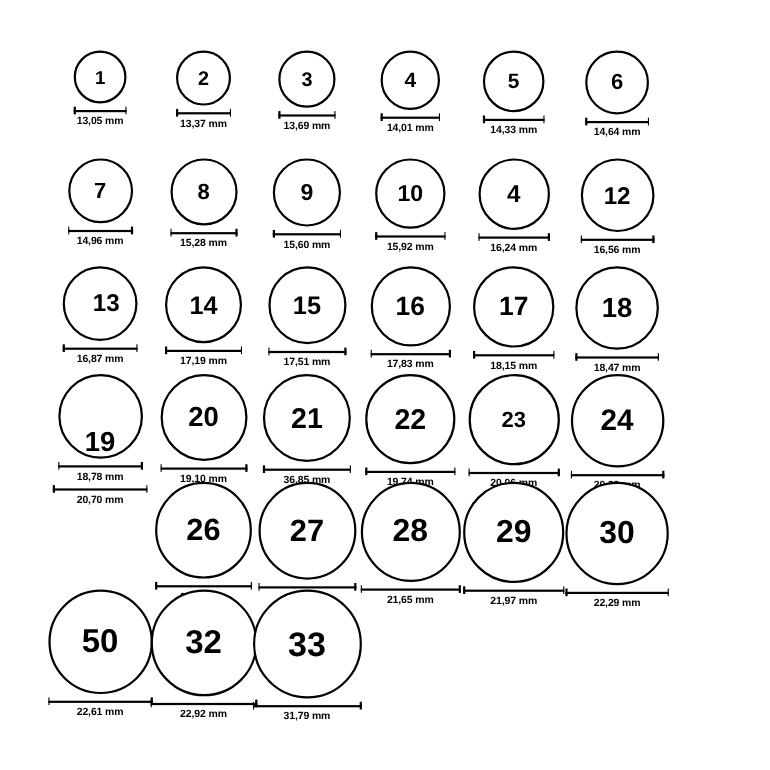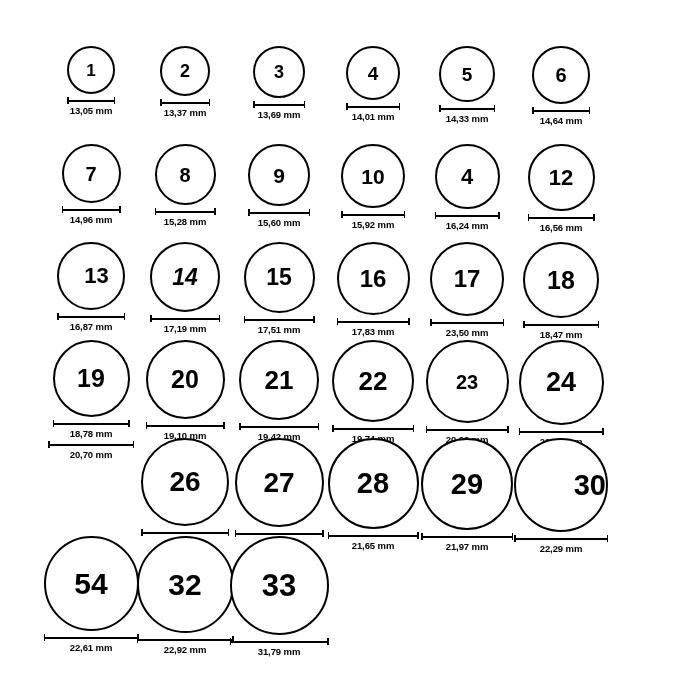--- a/index.html
+++ b/index.html
@@ -264,21 +264,21 @@
           <div class="measure-bar" style="width: 68px;">
             <div class="line"></div>
             <div class="cap left"></div>
             <div class="cap right"></div>
           </div>
           <div class="measure-label">16,87 mm</div>
         </div>
       </div>
       <div class="size-cell">
         <div class="ring-circle" style="width: 70px; height: 70px;">
-          <span class="ring-number" style="font-size: 23px; font-style: italic;">14</span>
+          <span class="ring-number" style="font-size: 23px;">14</span>
         </div>
         <div class="measure">
           <div class="measure-bar" style="width: 70px;">
             <div class="line"></div>
             <div class="cap left"></div>
             <div class="cap right"></div>
           </div>
           <div class="measure-label">17,19 mm</div>
         </div>
       </div>
@@ -311,40 +311,40 @@
       <div class="size-cell">
         <div class="ring-circle" style="width: 74px; height: 74px;">
           <span class="ring-number" style="font-size: 24px;">17</span>
         </div>
         <div class="measure">
           <div class="measure-bar" style="width: 74px;">
             <div class="line"></div>
             <div class="cap left"></div>
             <div class="cap right"></div>
           </div>
-          <div class="measure-label">23,50 mm</div>
+          <div class="measure-label">18,15 mm</div>
         </div>
       </div>
       <div class="size-cell">
         <div class="ring-circle" style="width: 76px; height: 76px;">
           <span class="ring-number" style="font-size: 25px;">18</span>
         </div>
         <div class="measure">
           <div class="measure-bar" style="width: 76px;">
             <div class="line"></div>
             <div class="cap left"></div>
             <div class="cap right"></div>
           </div>
           <div class="measure-label">18,47 mm</div>
         </div>
       </div>
     </div>
     <div class="chart-row">
       <div class="size-cell">
-        <div class="ring-circle" style="width: 77px; height: 77px;">
+        <div class="ring-circle" style="width: 77px; height: 77px; align-items: flex-end;">
           <span class="ring-number" style="font-size: 25px;">19</span>
         </div>
         <div class="measure">
           <div class="measure-bar" style="width: 77px;">
             <div class="line"></div>
             <div class="cap left"></div>
             <div class="cap right"></div>
           </div>
           <div class="measure-label">18,78 mm</div>
         </div>
@@ -365,21 +365,21 @@
       <div class="size-cell">
         <div class="ring-circle" style="width: 80px; height: 80px;">
           <span class="ring-number" style="font-size: 26px;">21</span>
         </div>
         <div class="measure">
           <div class="measure-bar" style="width: 80px;">
             <div class="line"></div>
             <div class="cap left"></div>
             <div class="cap right"></div>
           </div>
-          <div class="measure-label">19,42 mm</div>
+          <div class="measure-label">36,85 mm</div>
         </div>
       </div>
       <div class="size-cell">
         <div class="ring-circle" style="width: 82px; height: 82px;">
           <span class="ring-number" style="font-size: 26px;">22</span>
         </div>
         <div class="measure">
           <div class="measure-bar" style="width: 82px;">
             <div class="line"></div>
             <div class="cap left"></div>
@@ -472,37 +472,37 @@
         <div class="measure">
           <div class="measure-bar" style="width: 92px;">
             <div class="line"></div>
             <div class="cap left"></div>
             <div class="cap right"></div>
           </div>
           <div class="measure-label">21,97 mm</div>
         </div>
       </div>
       <div class="size-cell">
-        <div class="ring-circle" style="width: 94px; height: 94px; justify-content: flex-end;">
+        <div class="ring-circle" style="width: 94px; height: 94px;">
           <span class="ring-number" style="font-size: 29px;">30</span>
         </div>
         <div class="measure">
           <div class="measure-bar" style="width: 94px;">
             <div class="line"></div>
             <div class="cap left"></div>
             <div class="cap right"></div>
           </div>
           <div class="measure-label">22,29 mm</div>
         </div>
       </div>
     </div>
     <div class="chart-row">
       <div class="size-cell">
         <div class="ring-circle" style="width: 95px; height: 95px;">
-          <span class="ring-number" style="font-size: 30px;">54</span>
+          <span class="ring-number" style="font-size: 30px;">50</span>
         </div>
         <div class="measure">
           <div class="measure-bar" style="width: 95px;">
             <div class="line"></div>
             <div class="cap left"></div>
             <div class="cap right"></div>
           </div>
           <div class="measure-label">22,61 mm</div>
         </div>
       </div>

